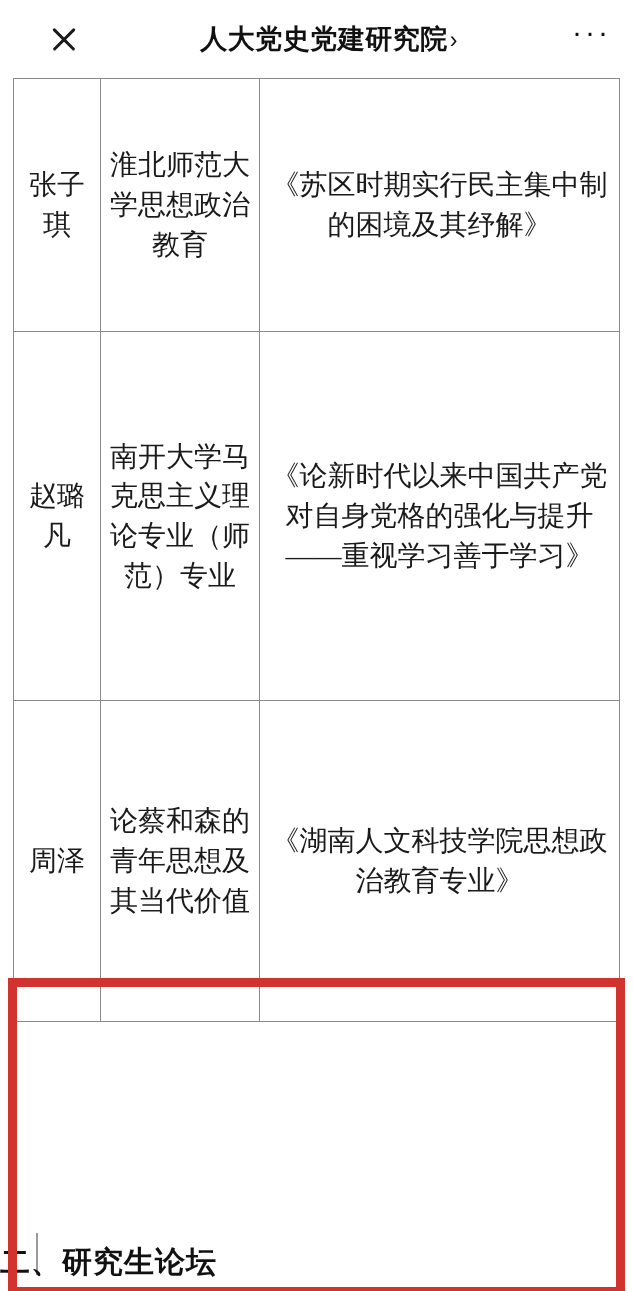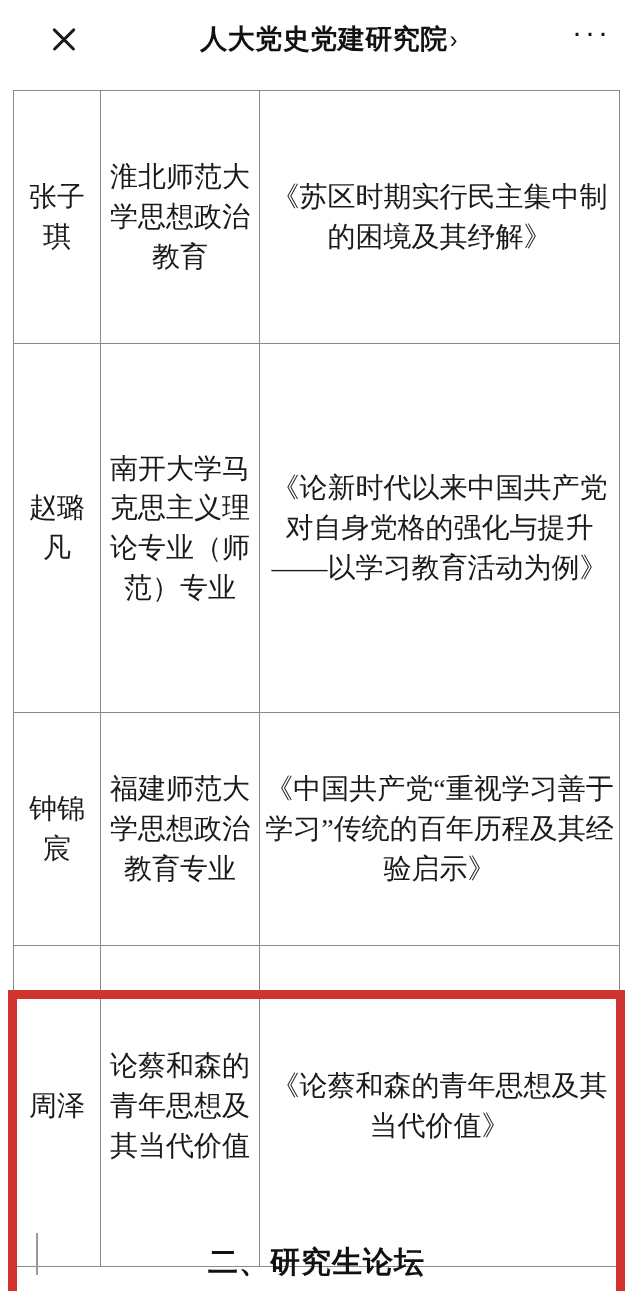--- a/index.html
+++ b/index.html
@@ -75,21 +75,21 @@
   }
 
   
   .content {
     position: relative;
     padding: 0;
   }
   table.doc-table {
     border-collapse: collapse;
     width: 583px;
-    margin: 12px auto;
+    margin: 0 auto;
     table-layout: fixed;
   }
   table.doc-table td {
     border: 1px solid #8a8a8a;
     vertical-align: middle;
     text-align: center;
     font-size: 28px;
     line-height: 1.42;
     color: #1a1a1a;
     padding: 10px 4px;
@@ -116,21 +116,21 @@
     pointer-events: none;
     z-index: 5;
   }
 
   
   .section-heading {
     position: absolute;
     left: 0;
     right: 0;
     bottom: 8px;
-    text-align: center;
+    text-align: left;
     font-size: 30px;
     font-weight: 700;
     color: #111;
     font-family: "Liberation Serif", "DejaVu Serif", serif;
     letter-spacing: 1px;
   }
   .left-tick {
     position: absolute;
     left: 36px;
     bottom: 16px;
@@ -154,31 +154,26 @@
   <table class="doc-table">
     <tbody>
       <tr class="row-1">
         <td class="col-name">张子琪</td>
         <td class="col-major">淮北师范大学思想政治教育</td>
         <td class="col-title">《苏区时期实行民主集中制的困境及其纾解》</td>
       </tr>
       <tr class="row-2">
         <td class="col-name">赵璐凡</td>
         <td class="col-major">南开大学马克思主义理论专业（师范）专业</td>
-        <td class="col-title">《论新时代以来中国共产党对自身党格的强化与提升——以学习教育活动为例》</td>
-      </tr>
-      <tr class="row-3">
-        <td class="col-name">钟锦宸</td>
-        <td class="col-major">福建师范大学思想政治教育专业</td>
-        <td class="col-title">《中国共产党“重视学习善于学习”传统的百年历程及其经验启示》</td>
+        <td class="col-title">《论新时代以来中国共产党对自身党格的强化与提升——重视学习善于学习》</td>
       </tr>
       <tr class="row-4">
         <td class="col-name">周泽</td>
         <td class="col-major">论蔡和森的青年思想及其当代价值</td>
-        <td class="col-title">《论蔡和森的青年思想及其当代价值》</td>
+        <td class="col-title">《湖南人文科技学院思想政治教育专业》</td>
       </tr>
     </tbody>
   </table>
   <div class="highlight-box" style="border-color: rgb(209, 51, 46);"></div>
 </div>
 
 <div class="left-tick"></div>
 <div class="section-heading">二、研究生论坛</div>
 
 </body></html>

